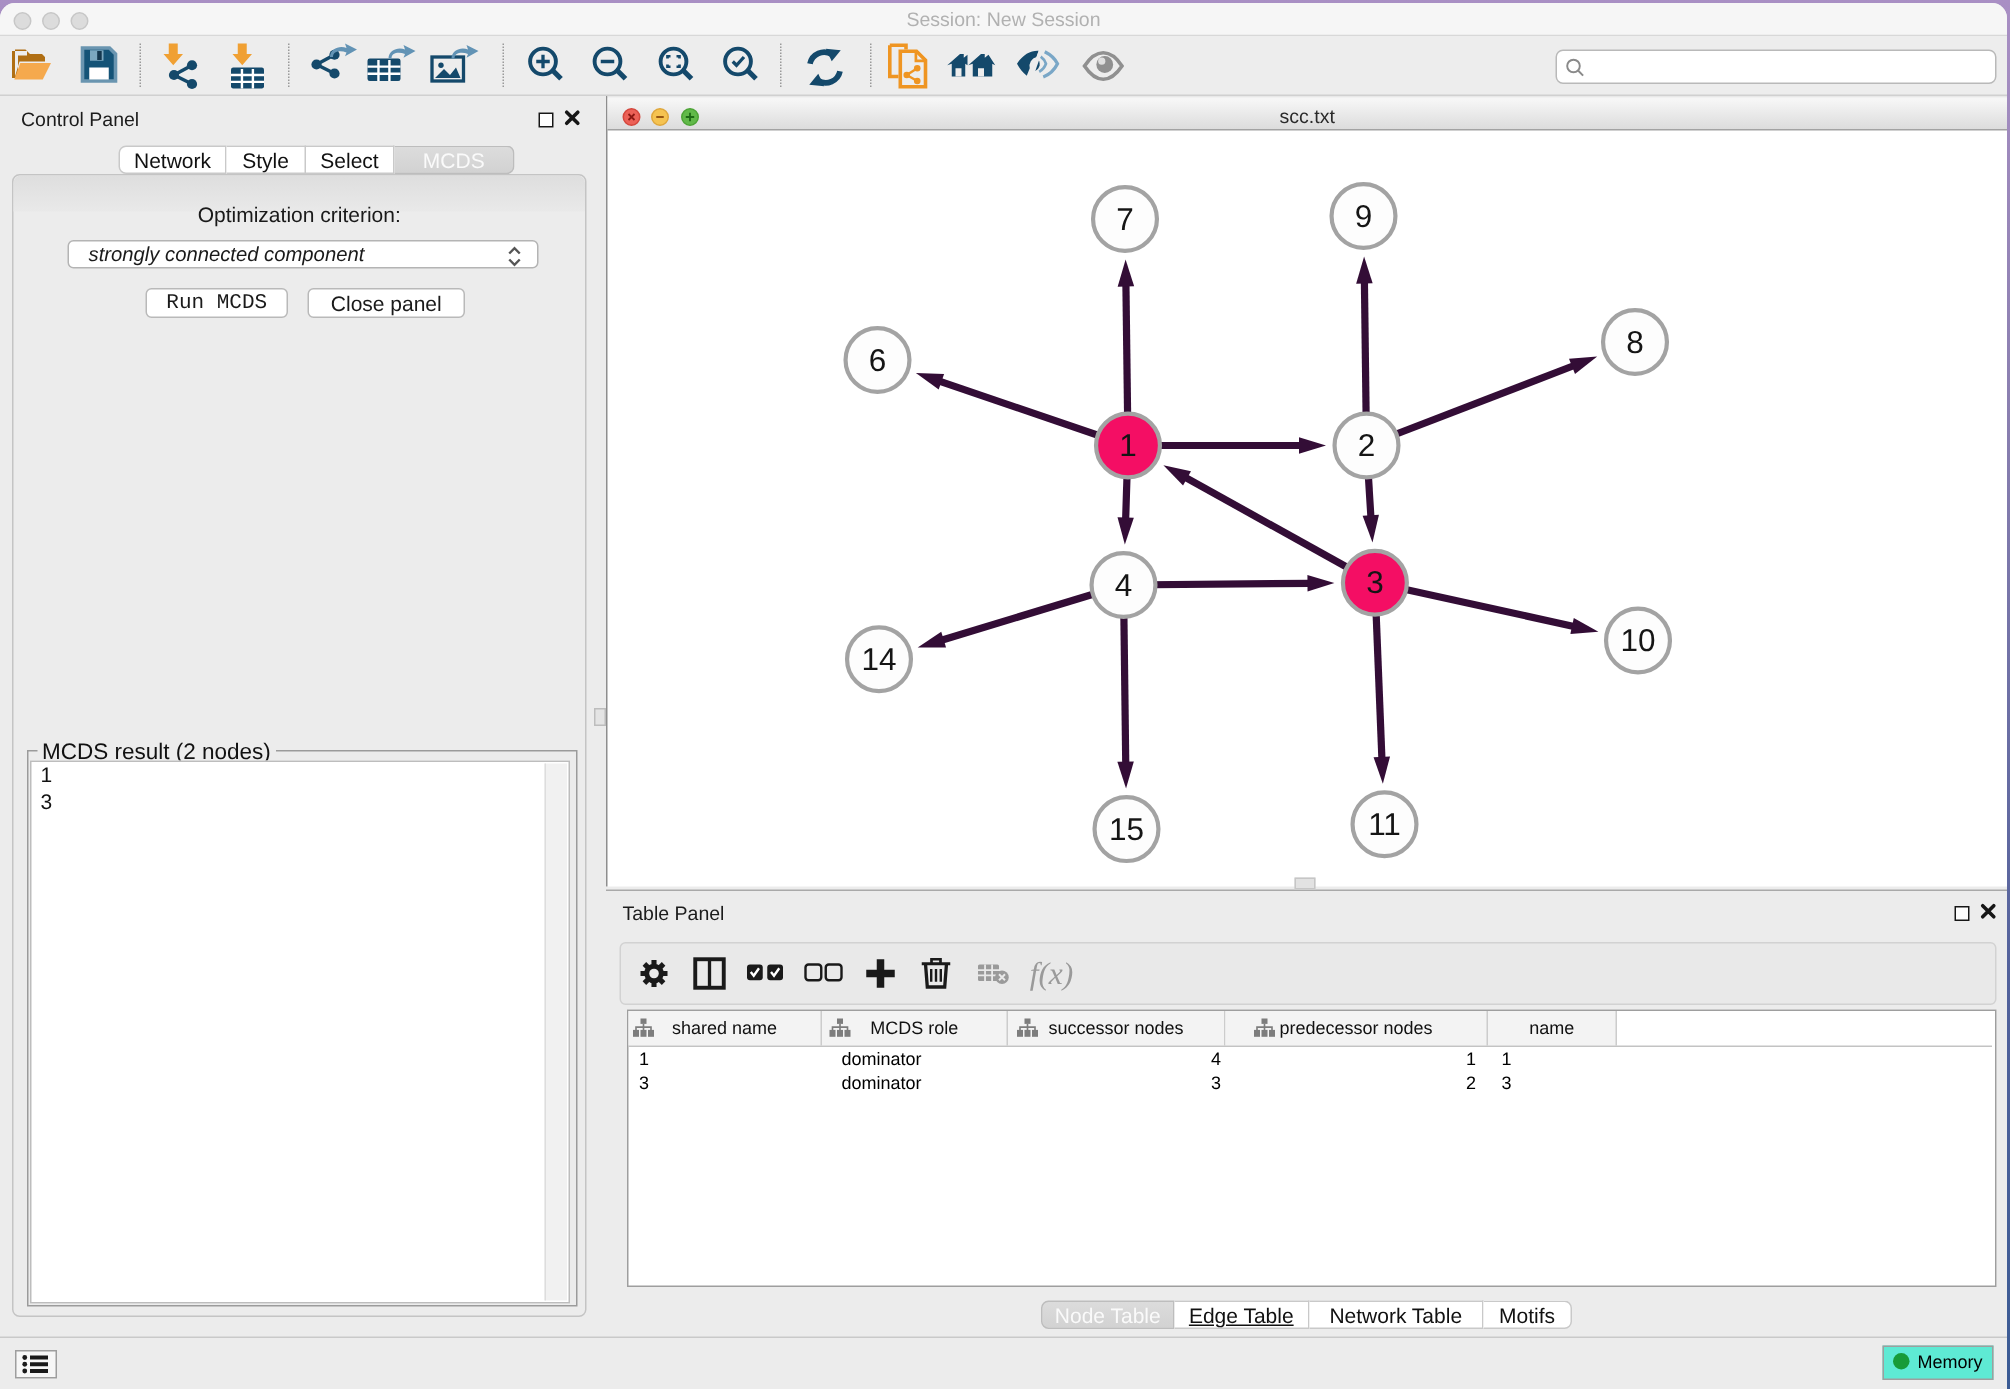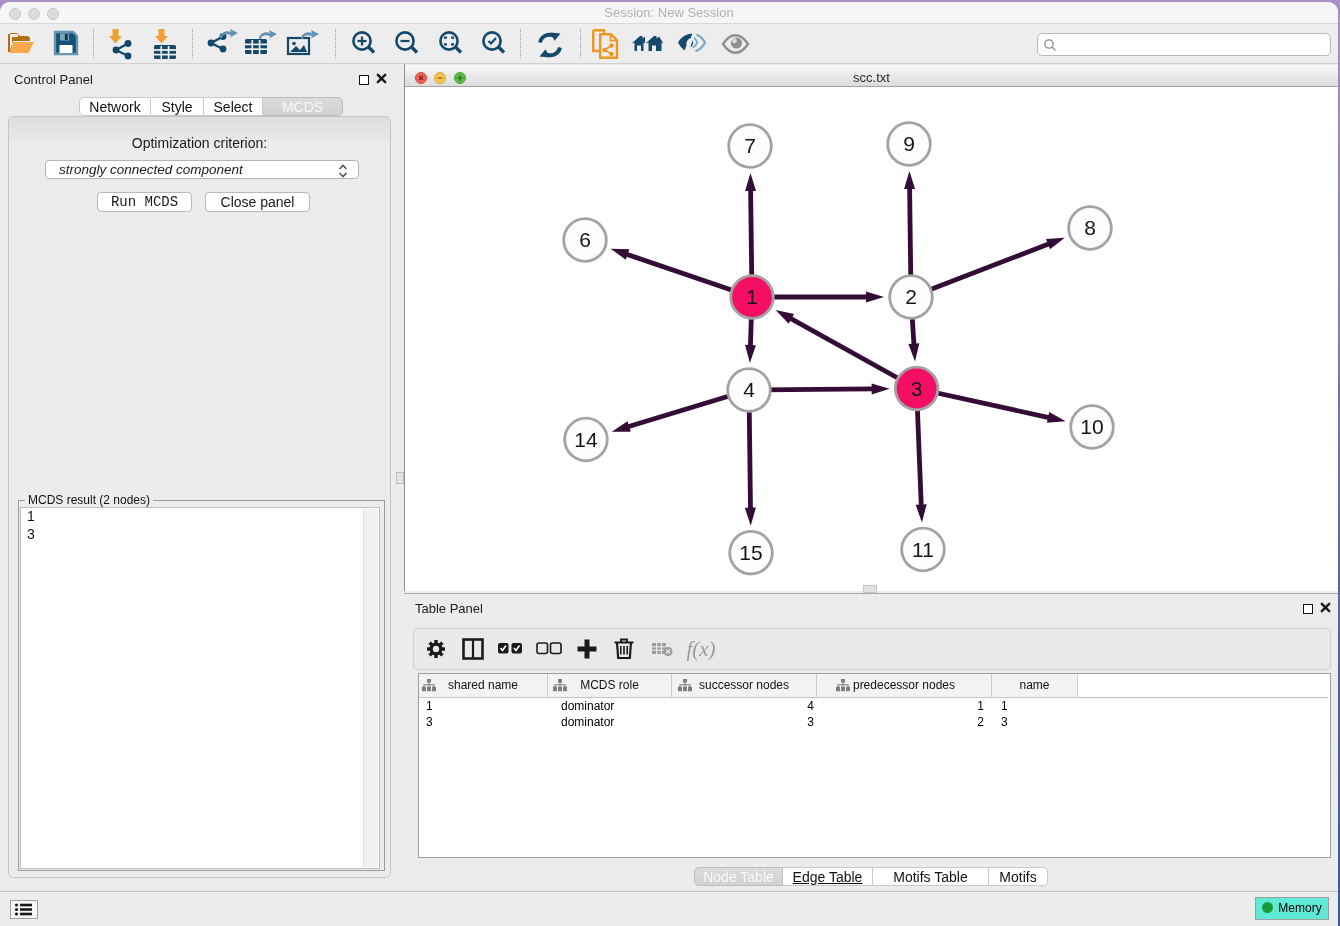--- a/index.html
+++ b/index.html
@@ -41,21 +41,21 @@
   #optlabel{position:absolute;left:0;top:18px;width:100%;text-align:center;font-size:14px;color:#1a1a1a;}
   #dropdown{position:absolute;left:36px;top:43px;width:314px;height:19px;background:#fff;
             border:1px solid #b4b4b4;border-radius:4px;font-size:14px;color:#1a1a1a;
             line-height:18px;padding-left:13px;font-size:13.5px;box-sizing:border-box;font-style:italic;}
   .btn{position:absolute;height:20px;background:#fff;border:1px solid #b9b9b9;border-radius:4px;
        font-size:14px;color:#1a1a1a;text-align:center;line-height:19px;box-sizing:border-box;}
   
   #fieldset{position:absolute;left:9px;top:383px;width:365px;height:369px;
             border:1px solid #9b9b9b;}
   #fieldlabel{position:absolute;left:6px;top:-8px;background:#ececec;padding:0 3px;
-              font-size:12px;color:#111;}
+              font-size:15px;color:#111;}
   #resultbox{position:absolute;left:1px;top:6px;width:358px;height:360px;background:#fff;
              border:1px solid #bdbdbd;}
   
   #netwin{position:absolute;left:404px;top:62px;width:933px;height:527px;background:#fff;border-left:1px solid #8e8e8e;}
   #nettitle{position:absolute;left:0;top:0;width:100%;height:23px;background:linear-gradient(#f6f6f6 8%,#dcdcdc);border-bottom:1px solid #a2a2a2;border-top:1px solid #e8e8e8;box-sizing:border-box;}
   .mac{position:absolute;top:6.5px;width:12px;height:12px;border-radius:50%;box-sizing:border-box;}
   .mac svg{display:block;}
   #nettitletext{position:absolute;top:5px;left:0;width:100%;text-align:center;font-size:13px;color:#2a2a2a;}
   
   #tpanel{position:absolute;left:404px;top:591px;width:934px;height:300px;background:#ececec;border-top:1px solid #a9a9a9;}
@@ -453,21 +453,21 @@
       <div class="td" style="left:582px;top:24px;">1</div>
       <div class="td" style="left:7px;top:40px;">3</div>
       <div class="td" style="left:142px;top:40px;">dominator</div>
       <div class="td" style="left:253px;top:40px;width:142px;text-align:right;">3</div>
       <div class="td" style="left:398px;top:40px;width:167px;text-align:right;">2</div>
       <div class="td" style="left:582px;top:40px;">3</div>
     </div>
     <div class="tabbar" style="left:290px;top:273px;">
       <div class="tab sel first" style="width:89px;">Node Table</div>
       <div class="tab" style="width:90px;text-decoration:underline;">Edge Table</div>
-      <div class="tab" style="width:116px;">Motifs Table</div>
+      <div class="tab" style="width:116px;">Network Table</div>
       <div class="tab last" style="width:59px;">Motifs</div>
     </div>
   </div>
   <div style="position:absolute;left:396px;top:470px;width:6px;height:10px;background:#e4e4e4;border:1px solid #bdbdbd;"></div>
   <div style="position:absolute;left:863px;top:583px;width:12px;height:6px;background:#e2e2e2;border:1px solid #c6c6c6;"></div>
 
   <div id="statusbar">
     <div id="listbtn">
       <svg width="26" height="17" viewBox="0 0 26 17">
         <g stroke="#1a1a1a" stroke-width="2.6">

